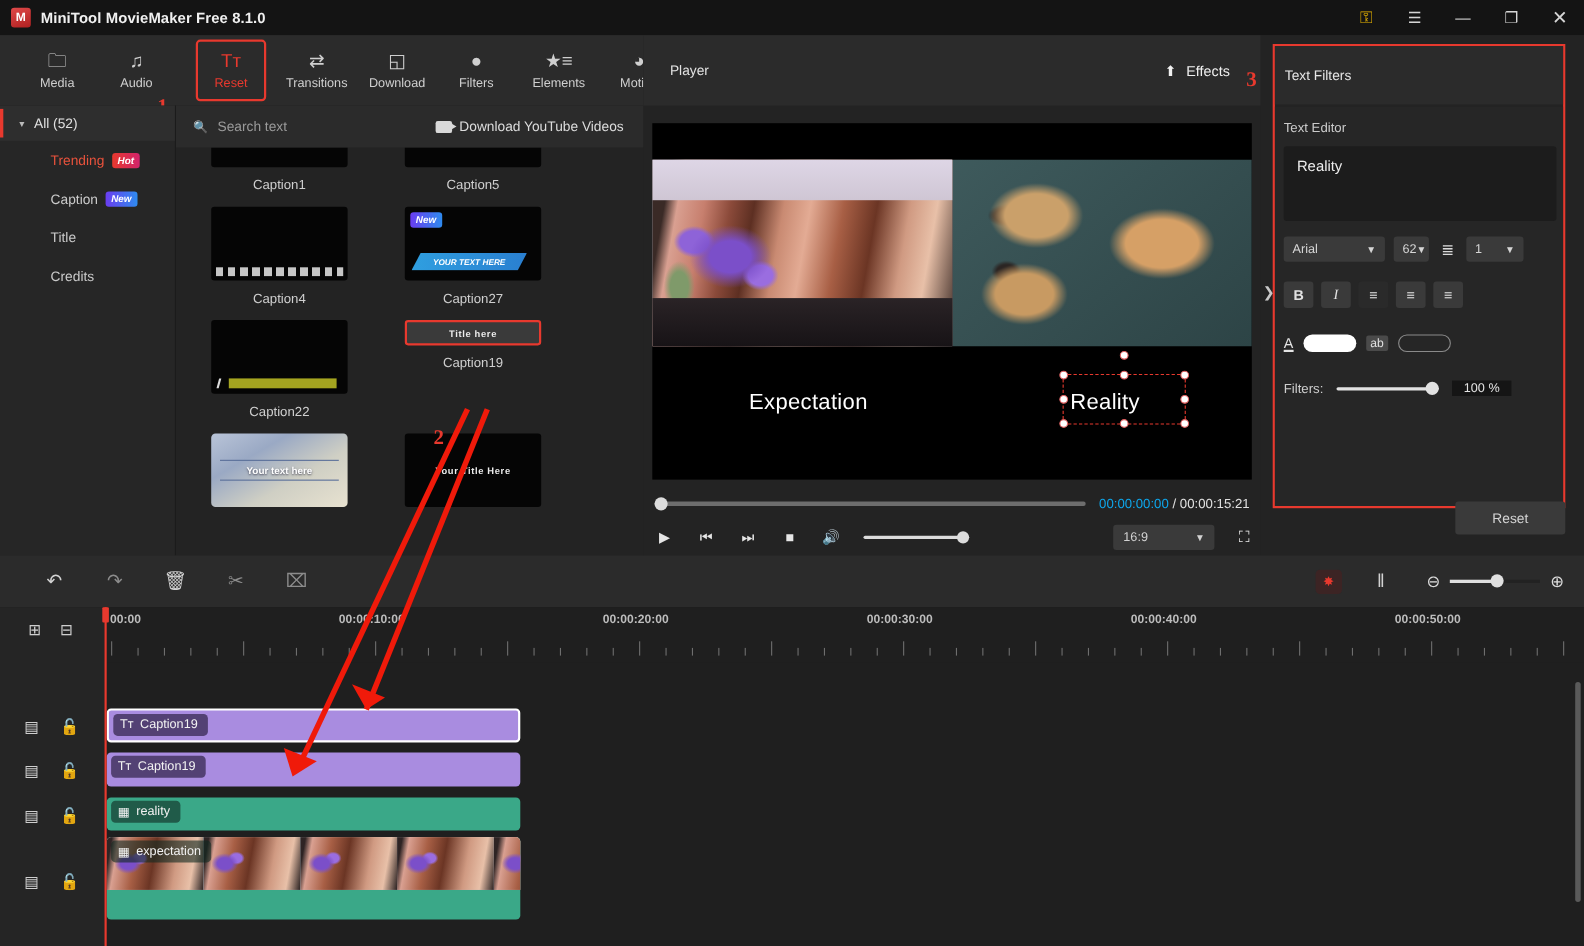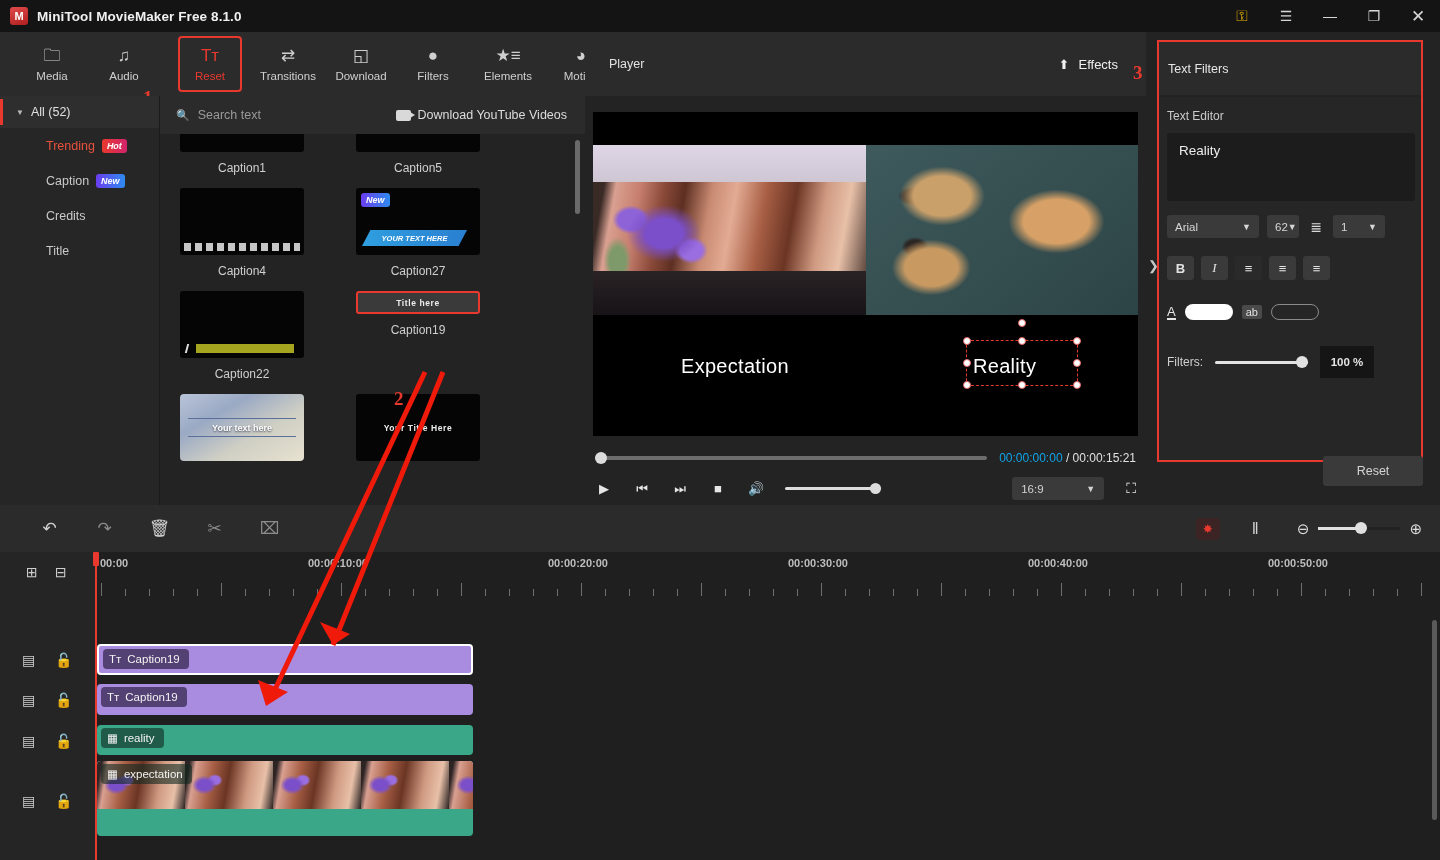--- a/index.html
+++ b/index.html
@@ -76,21 +76,21 @@
   .tpl-head { height:38px; display:flex; align-items:center; background:#2b2b2b; font-size:12.5px; }
   .search { display:flex; align-items:center; gap:8px; padding-left:16px; color:#9a9a9a; }
   .search .mag { font-size:11px; }
   .ytd { margin-left:auto; margin-right:18px; display:flex; align-items:center; gap:7px; color:#dcdcdc; }
   .ytd .camicon {
     width:15px; height:11px; border-radius:2px; background:#d9d9d9; position:relative;
   }
   .ytd .camicon::after{content:"";position:absolute;right:-4px;top:2px;border-left:5px solid #d9d9d9;
     border-top:3.5px solid transparent;border-bottom:3.5px solid transparent;}
   .tpl-grid {
-    position:absolute; top:38px; left:0; width:425px; height:371px;
+    position:absolute; top:38px; left:12px; width:425px; height:371px;
     padding:0 20px; overflow:hidden;
   }
   .tpl-row { display:flex; gap:52px; }
   .tpl-item { width:124px; }
   .thumb {
     width:124px; height:67px; background:#050505; border-radius:3px; position:relative;
     overflow:hidden; display:flex; align-items:center; justify-content:center;
   }
   .thumb.sel { border:2px solid #e8392e;text-align:right; }
   .thumb.cut { height:18px; border-radius:0 0 3px 3px; }
@@ -203,22 +203,22 @@
   .color-row{display:flex;align-items:center;gap:9px;margin-top:24px;}
   .aicon{font-size:13px;color:#e4e4e4;border-bottom:2px solid #e4e4e4;line-height:13px;}
   .sw{width:48px;height:16px;border-radius:8px;}
   .sw.white{background:#fff;}
   .sw.none{background:transparent;border:1px solid #8a8a8a;}
   .abbox{background:#4a4a4a;border-radius:2px;padding:1px 4px;font-size:11px;color:#e0e0e0;}
   .op-row{display:flex;align-items:center;gap:12px;margin-top:26px;}
   .op-lbl{font-size:12px;color:#cfcfcf;}
   .op-track{width:93px;height:3px;background:#e2e2e2;border-radius:2px;position:relative;}
   .op-knob{position:absolute;right:0;top:-5px;width:12px;height:12px;border-radius:50%;background:#e2e2e2;}
-  .op-val{width:54px;height:32px;background:#151515;display:flex;align-items:center;
-          justify-content:center;font-size:11.5px;color:#e4e4e4;font-weight:bold;}
+  .op-val{width:54px;height:14px;background:#151515;display:flex;align-items:center;
+          justify-content:center;font-size:11.5px;color:#e4e4e4;}
   .reset{position:absolute;right:17px;top:424px;width:100px;height:30px;background:#3a3a3a;
          border-radius:3px;display:flex;align-items:center;justify-content:center;
          font-size:12.5px;color:#d4d4d4;}
   .collapse{position:absolute;left:1148px;top:258px;font-size:13px;color:#c8c8c8;}
 
   
   .tl-toolbar{position:absolute;left:0;top:505px;width:1440px;height:47px;background:#2b2b2b;
               display:flex;align-items:center;}
   .tbtn{width:47px;height:47px;display:flex;align-items:center;justify-content:center;
         font-size:17px;color:#d2d2d2;}
@@ -331,24 +331,24 @@
     </div>
     <div class="cat hot">
       <span>Trending</span>
       <span class="badge hot">Hot</span>
     </div>
     <div class="cat">
       <span>Caption</span>
       <span class="badge new">New</span>
     </div>
     <div class="cat">
+      <span>Title</span>
+    </div>
+    <div class="cat">
       <span>Credits</span>
-    </div>
-    <div class="cat">
-      <span>Title</span>
     </div>
   </div>
 
   <div class="tpl-panel">
     <div class="tpl-head">
       <div class="search">
         <span class="mag">🔍</span>
         <span>Search text</span>
       </div>
       <div class="ytd">

